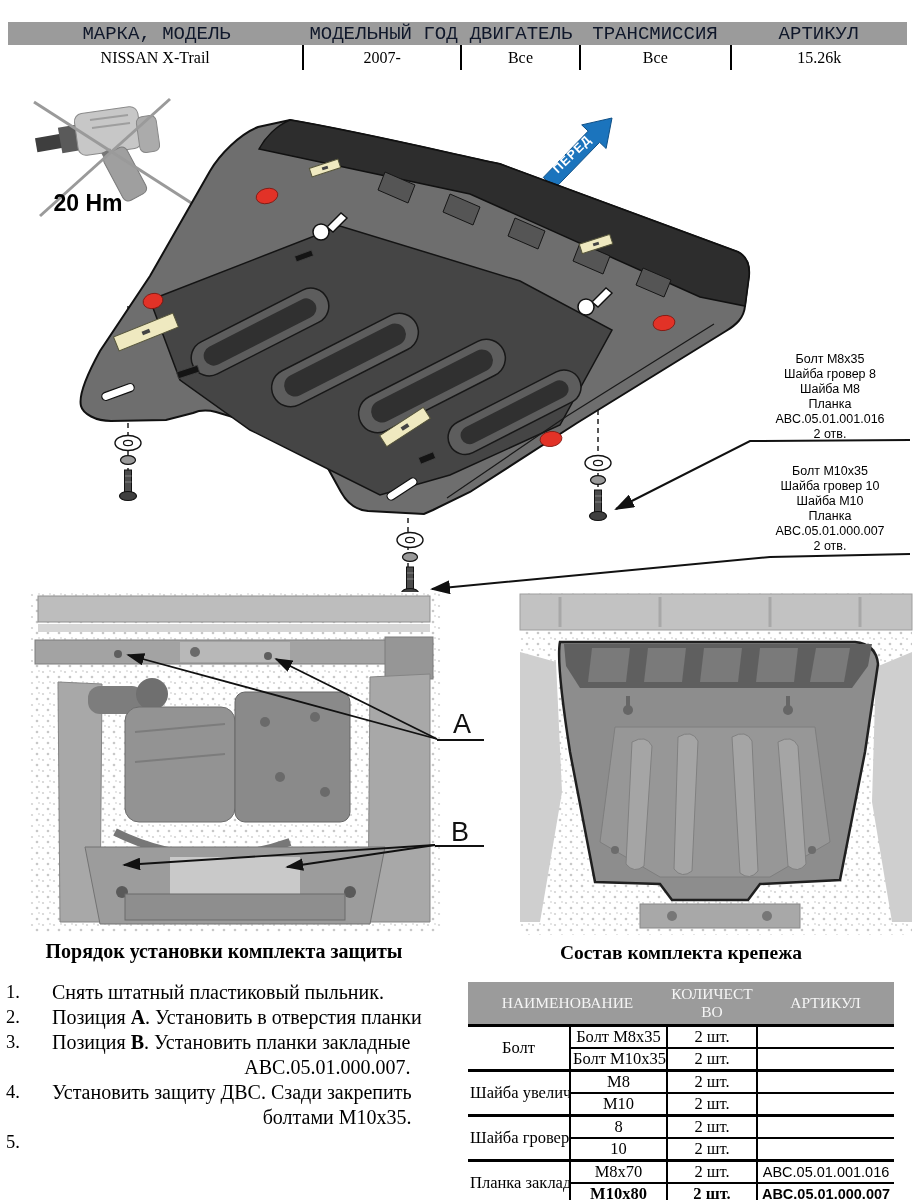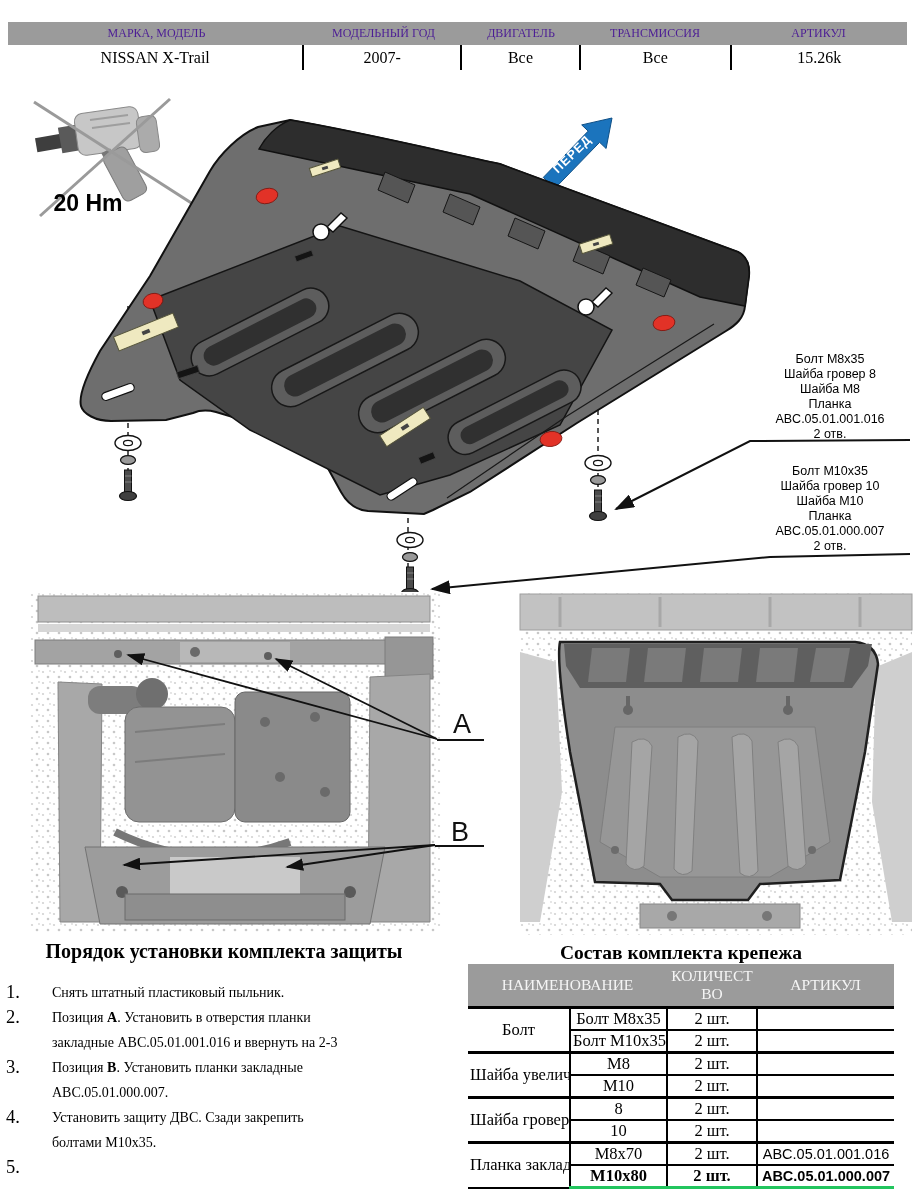--- a/index.html
+++ b/index.html
@@ -1,40 +1,40 @@
 <!DOCTYPE html>
 <html><head>
 <meta charset="utf-8">
 <style>
   html,body{margin:0;padding:0;background:#e9e9e9;}
   .page{position:relative;width:915px;height:1200px;background:#fff;overflow:hidden;
         font-family:"Liberation Serif",serif;color:#000;}
   
   .vtab{position:absolute;left:8px;top:22px;width:899px;}
   .vtab .hrow{display:flex;background:#9b9b9b;height:23px;}
-  .vtab .hrow .c{color:#4c1d95;font-size:12px;display:flex;align-items:center;justify-content:center;}
+  .vtab .hrow .c{color:#0f172a;font-size:19px;display:flex;align-items:center;justify-content:center;font-family:Liberation Mono, monospace;}
   .vtab .drow{display:flex;height:25px;}
   .vtab .drow .c{font-size:16px;display:flex;align-items:center;justify-content:center;}
   .vtab .drow .c + .c{border-left:2px solid #000;}
   .w0{width:297px}.w1{width:157px}.w2{width:118px}.w3{width:150px}.w4{width:177px}
   
   .callout{position:absolute;width:160px;text-align:center;
            font-family:"Liberation Sans",sans-serif;font-size:12.5px;line-height:15px;}
   #callout-m8{left:750px;top:352px;}
   #callout-m10{left:750px;top:464px;}
   
   .steps{position:absolute;left:4px;top:940px;width:452px;}
   .steps .title{font-weight:bold;font-size:20px;text-align:center;width:440px;margin-bottom:17px;}
   .step{display:flex;}
   .step .num{width:48px;flex:0 0 48px;font-size:18.5px;line-height:25px;padding-left:2px;box-sizing:border-box;}
-  .step .txt{font-size:14px;line-height:25px;}
+  .step .txt{font-size:20px;line-height:25px;text-align:right;}
   .step .txt b{font-weight:bold;}
   
   .kit{position:absolute;left:468px;top:942px;width:426px;}
-  .kit .title{font-weight:bold;font-size:19.5px;text-align:center;margin-bottom:0;}
+  .kit .title{font-weight:bold;font-size:19.5px;text-align:center;margin-bottom:18px;}
   table.kt{border-collapse:collapse;width:426px;table-layout:fixed;}
   table.kt th{background:#9b9b9b;color:#f5f5f5;font-weight:normal;font-size:15.5px;
               height:40px;border-bottom:3px solid #000;}
   table.kt td{border:2px solid #000;font-size:16.5px;height:20px;text-align:center;
               padding:0 2px;overflow:hidden;white-space:nowrap;}
   table.kt td:first-child{border-left:none;}
   table.kt td:last-child{border-right:none;}
   table.kt tr.gs td{border-top:3px solid #000;}
   table.kt tr:last-child td{border-bottom:3px solid #22c55e;font-weight:bold;}
   table.kt td.sku{font-family:"Liberation Sans",sans-serif;font-size:14.5px;}
@@ -339,21 +339,20 @@
     <div class="step">
       <div class="num">1.</div>
       <div class="txt">
         <div><span>Снять штатный пластиковый пыльник.</span><b></b><span></span></div>
       </div>
     </div>
     <div class="step">
       <div class="num">2.</div>
       <div class="txt">
         <div><span>Позиция </span><b>А</b><span>. Установить в отверстия планки</span></div>
-        <div><span>закладные ABC.05.01.001.016 и ввернуть на 2-3</span></div>
       </div>
     </div>
     <div class="step">
       <div class="num">3.</div>
       <div class="txt">
         <div><span>Позиция </span><b>В</b><span>. Установить планки закладные</span></div>
         <div><span>ABC.05.01.000.007.</span></div>
       </div>
     </div>
     <div class="step">

